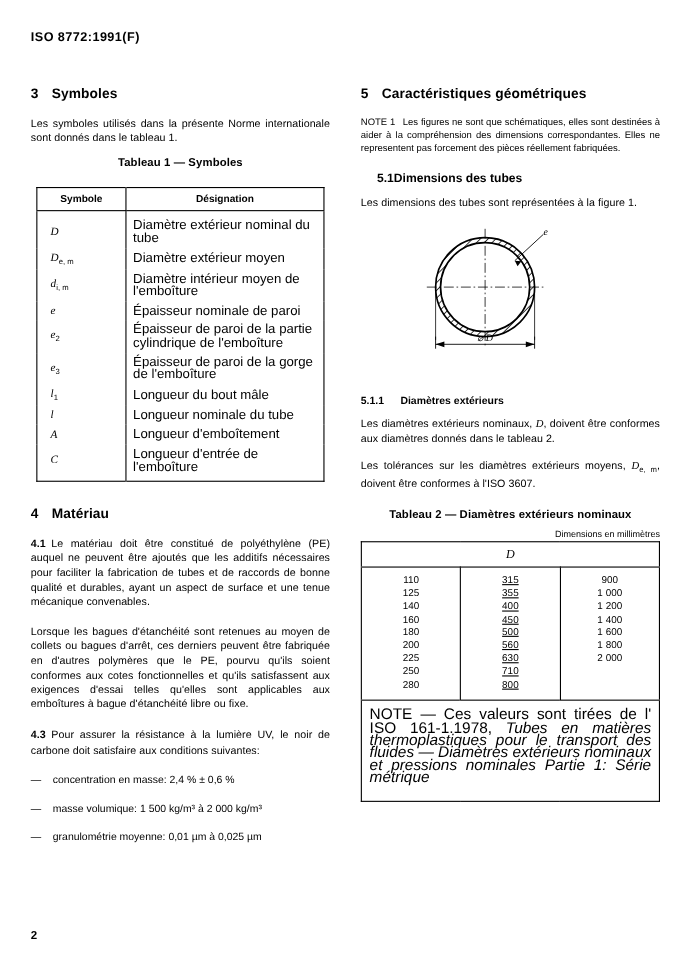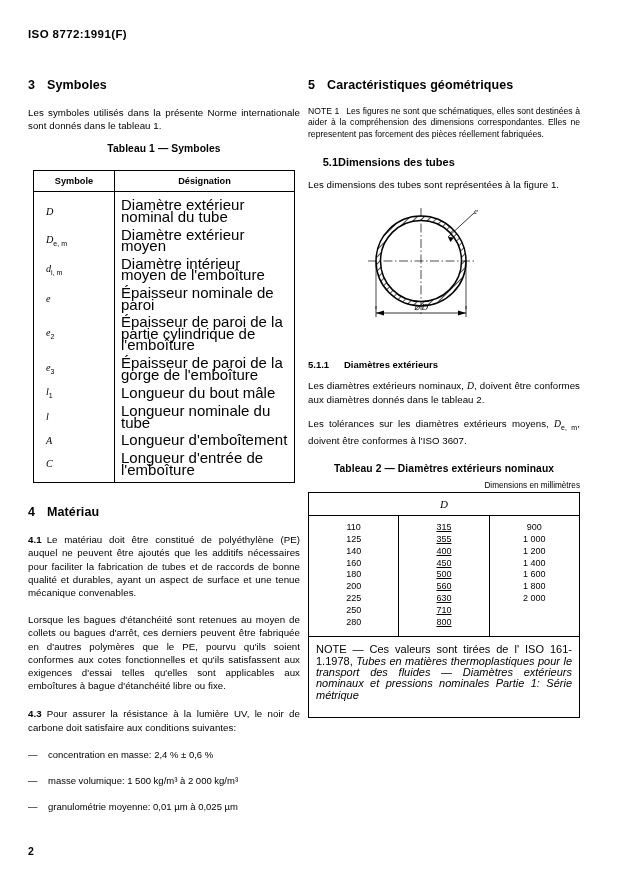--- a/index.html
+++ b/index.html
@@ -30,21 +30,21 @@
     font-weight: bold;
     letter-spacing: 0.4px;
   }
   
   .col {
     position: absolute;
     top: 78px;
     width: 272px;
   }
   .col-left { left: 28px; }
-  .col-right { left: 308px; }
+  .col-right { left: 328px; }
 
   h2.sec {
     font-size: 12.5px;
     font-weight: bold;
     margin: 0 0 14px 0;
     letter-spacing: 0.1px;
   }
   h2.sec .num { display: inline-block; min-width: 19px; }
 
   h3.subsec {
@@ -116,21 +116,21 @@
   }
 
   
   table.t1 {
     border-collapse: collapse;
     width: 262px;
     margin: 16px auto;
     border: 1.1px solid #000;
   }
   table.t1 th, table.t1 td {
-    font-size: 15px;
+    font-size: 12px;
     padding: 3px 6px;
     vertical-align: middle;
   }
   table.t1 thead th {
     font-weight: bold;
     text-align: center;
     border-bottom: 1.1px solid #000;
     padding: 5px 4px;
     font-size: 9.2px;
   }
@@ -179,21 +179,21 @@
     padding: 6px 0 8px 0;
     line-height: 11.8px;
   }
   table.t2 td.numcell.sep1 { border-right: 1.1px solid #000; }
   table.t2 td.numcell.sep2 { border-right: 1.1px solid #000; text-decoration: underline; }
   table.t2 tr.noterow td {
     border-top: 1.2px solid #000;
     padding: 7px 7px 16px 7px;
   }
   .t2note {
-    font-size: 11px;
+    font-size: 14px;
     line-height: 11.3px;
     text-align: justify;
   }
   .t2note .ital { font-style: italic; }
 
   
   .figure-wrap {
     position: relative;
     width: 272px;
     height: 132px;

